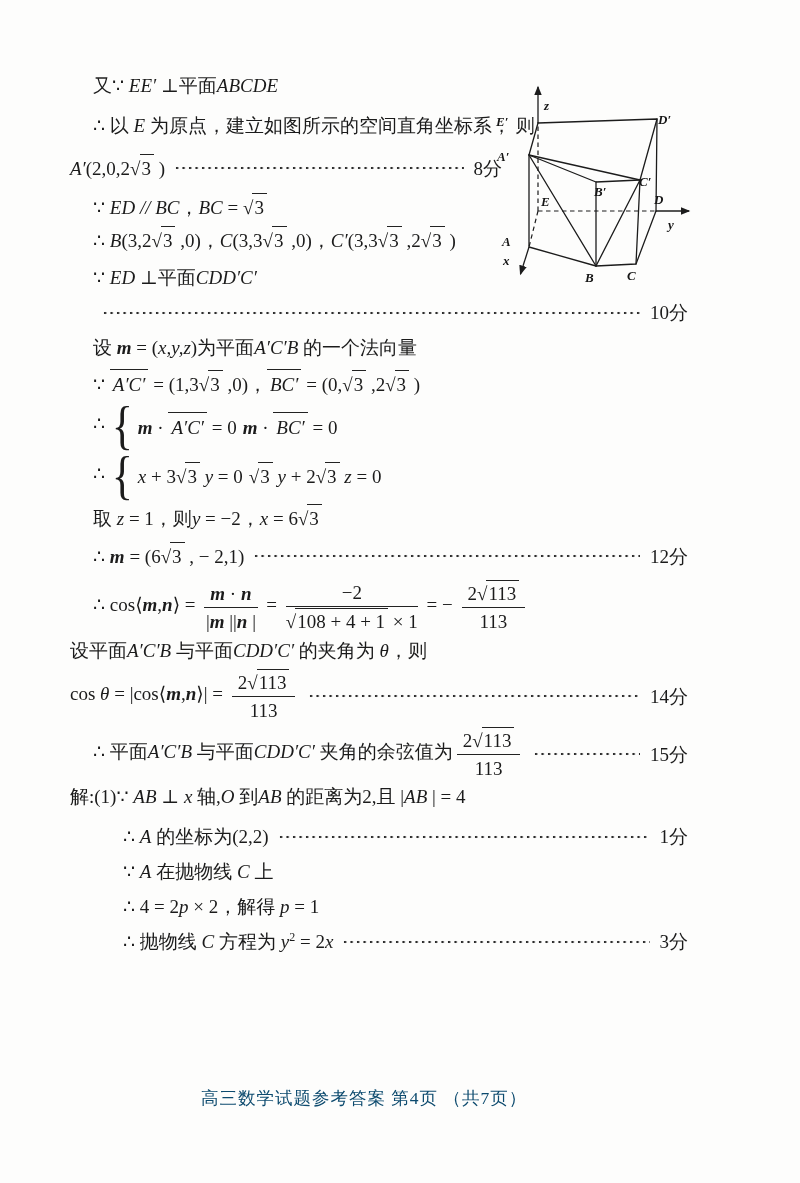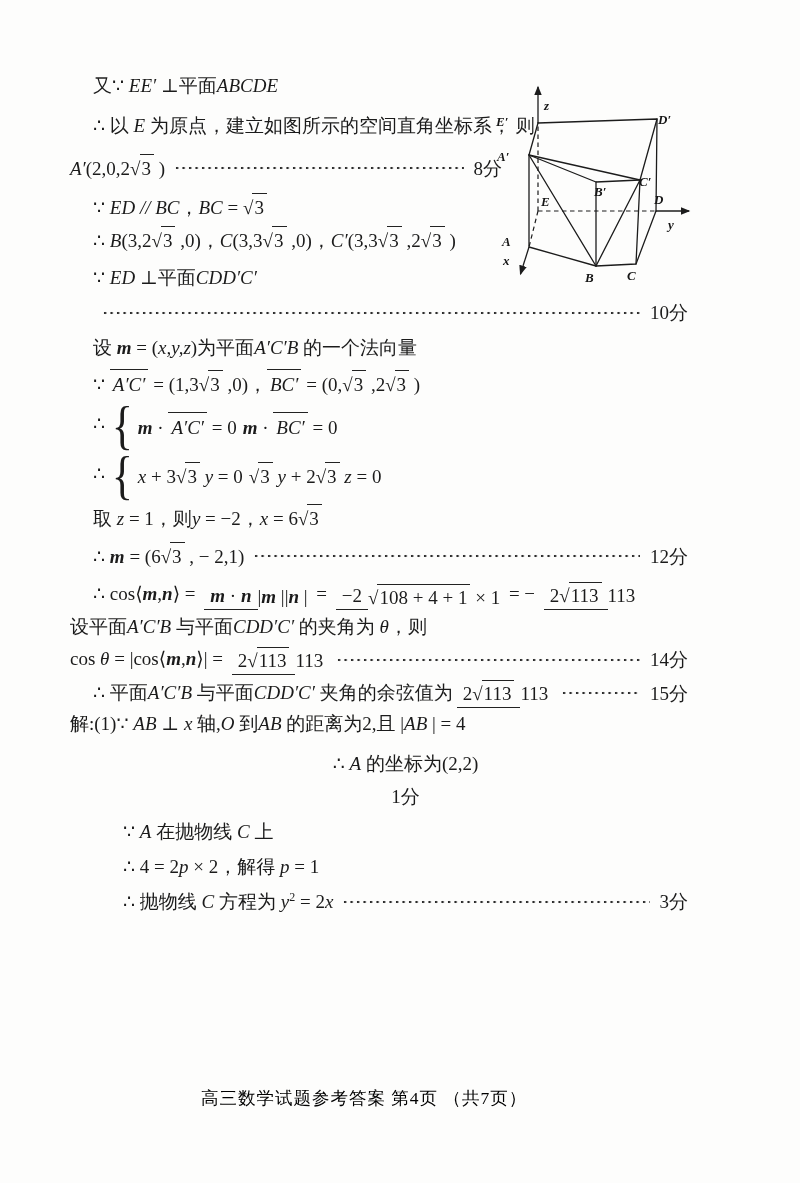--- a/index.html
+++ b/index.html
@@ -36,33 +36,33 @@
   .mline[data-line="9"]{margin-bottom:6px;}
   .mline[data-line="10"]{margin-bottom:6px;}
   .mline[data-line="11"]{margin-bottom:10px;}
   .mline[data-line="12"]{margin-bottom:10px;}
   .mline[data-line="13"]{margin-bottom:3px;}
   .mline[data-line="14"]{margin-bottom:5px;}
   .mline[data-line="15"]{margin-bottom:4px;}
   .mline[data-line="16"]{margin-bottom:2px;}
   .mline[data-line="17"]{margin-bottom:12px;}
   .mline[data-line="18"]{margin-bottom:13px;}
-  .mline[data-line="19"]{flex-direction:column;}
+  .mline[data-line="19"]{}
   .mline[data-line="20"]{margin-bottom:8px;}
   .mline[data-line="21"]{margin-bottom:8px;}
 
   
   .tc{font-style:normal;}
   .tm{font-style:italic;}
   .tb{font-style:italic;font-weight:bold;}
   .q{display:inline-block;white-space:nowrap;vertical-align:baseline;}
   .rdx{display:inline-block;}
   .rcd{display:inline-block;border-top:1.5px solid #222;padding:0 3px 0 2px;margin-left:-1px;white-space:pre;}
   .vec{display:inline-block;border-top:1.5px solid #222;font-style:italic;padding:1px 3px 0 3px;}
-  .frac{display:inline-flex;flex-direction:row;vertical-align:middle;text-align:center;margin:0 4px;line-height:25px;}
+  .frac{display:inline-flex;flex-direction:column;vertical-align:middle;text-align:center;margin:0 4px;line-height:25px;}
   .fn{border-bottom:1.5px solid #222;padding:0 6px 1px 6px;white-space:pre;}
   .fd{padding-top:1px;white-space:pre;}
   .cases{display:inline-flex;align-items:center;vertical-align:middle;}
   .brace{font-size:52px;line-height:0.85;font-weight:400;margin-right:3px;transform:scaleX(.85);}
   .crows{display:inline-flex;gap:6px;}
   .crow{white-space:pre;}
   .sup2{vertical-align:super;font-size:12px;font-style:normal;line-height:0;}
   .dots{
     flex:1 1 auto;height:6px;margin:0 10px;align-self:center;
     background-image:radial-gradient(circle at 2px 3px,#2b2b2b 1.15px,transparent 1.55px);
@@ -74,21 +74,21 @@
   .diagram{position:absolute;left:466px;top:60px;width:235px;height:230px;}
   .diagram .vl{font-family:"Liberation Serif","DejaVu Serif",serif;font-style:italic;font-weight:bold;font-size:13px;fill:#161616;}
   .edge{stroke:#1c1c1c;stroke-width:1.3;fill:none;stroke-linecap:round;stroke-linejoin:round;}
   .hid{stroke:#1c1c1c;stroke-width:1.2;fill:none;stroke-dasharray:4.5 3.5;}
   .axis{stroke:#1c1c1c;stroke-width:1.3;fill:none;}
 
   
   .footer{
     position:absolute;top:1086px;left:0;width:800px;
     text-align:center;padding-right:72px;box-sizing:border-box;
-    font-size:17.5px;color:#000000;letter-spacing:1px;
+    font-size:17.5px;color:#0c4a6e;letter-spacing:1px;
   }
 </style>
 </head>
 <body>
 
 <div class="sheet">
 
   <div class="content">
     <div class="mline i85" data-line="0">
         <span class="seg"><span class="tc">又∵ </span><span class="tm">EE′</span><span class="tc"> ⊥平面</span><span class="tm">ABCDE</span></span>

